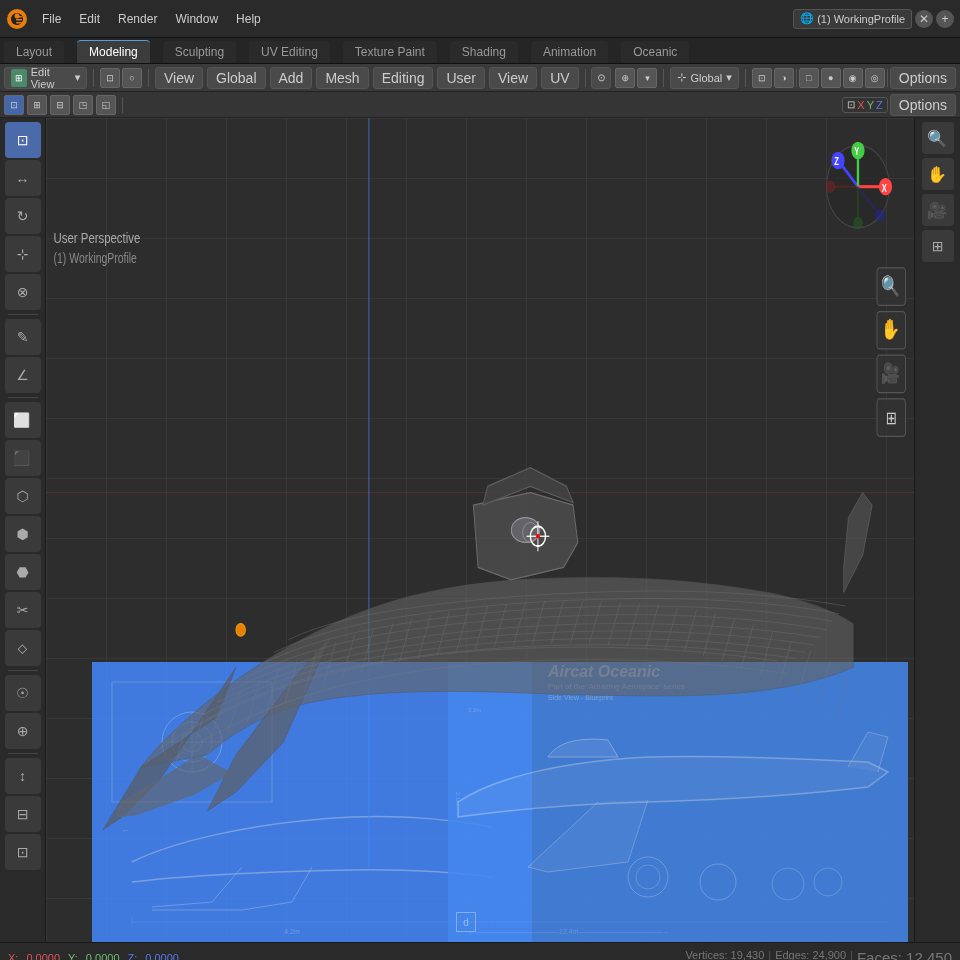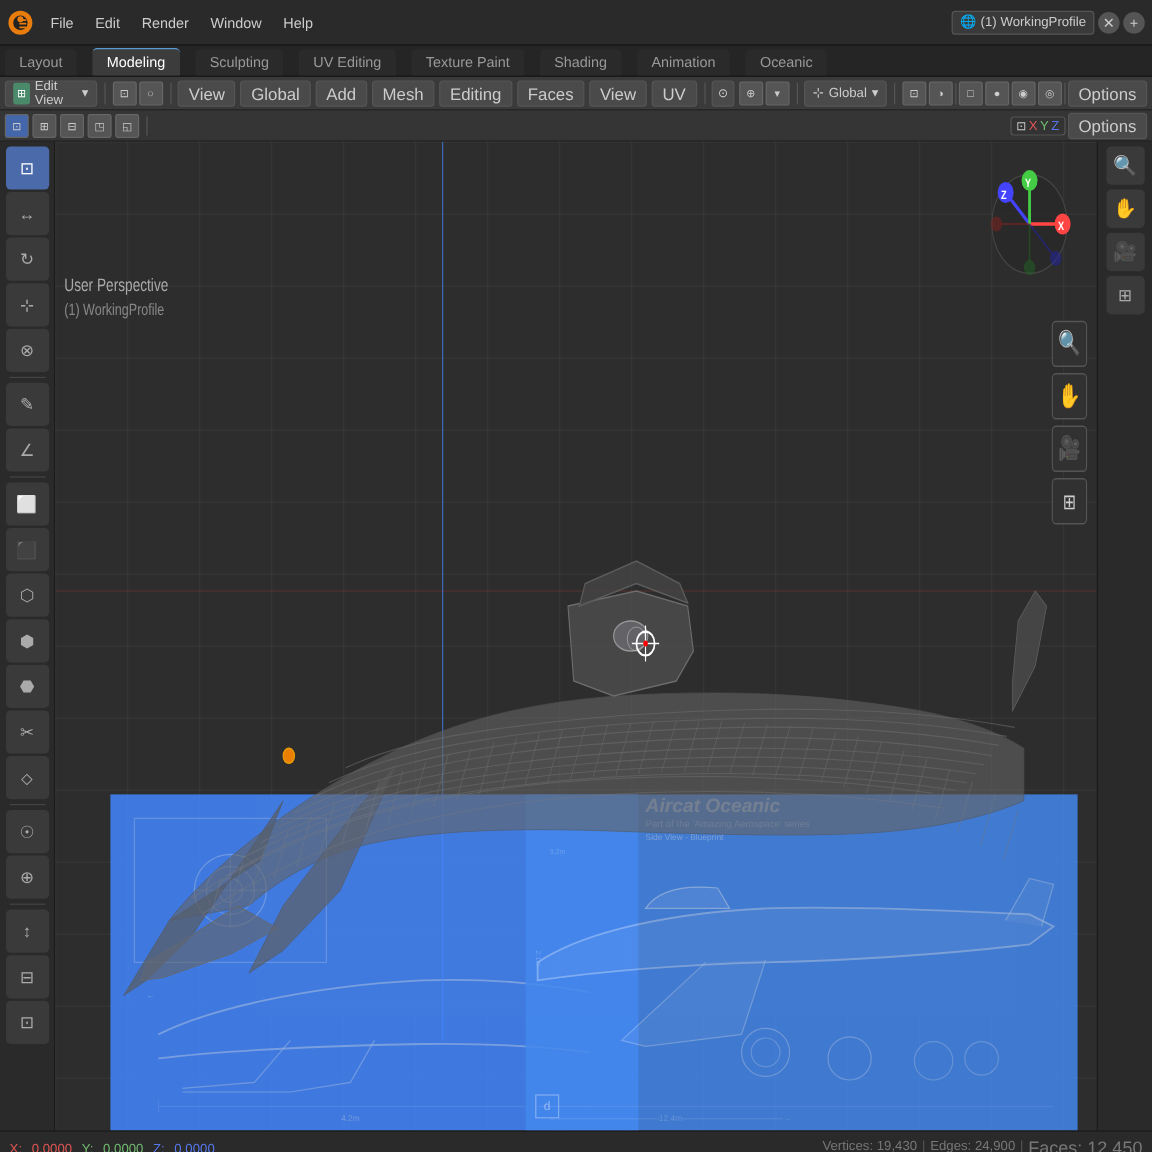--- a/index.html
+++ b/index.html
@@ -250,21 +250,21 @@
       bottom: 0;
       left: 46px;
       width: 440px;
       height: 280px;
       background: #4488ff;
       opacity: 0.85;
     }
     .blueprint-right {
       position: absolute;
       bottom: 0;
-      right: 16px;
+      right: 6px;
       width: 460px;
       height: 280px;
       background: #4488ee;
       opacity: 0.85;
     }
 
     
     .mesh-svg {
       position: absolute;
       top: 0; left: 0; right: 0; bottom: 0;
@@ -378,21 +378,21 @@
     <div class="t-icon" title="Circle">○</div>
   </div>
 
   <div class="toolbar-sep"></div>
 
   <div class="toolbar-btn">View</div>
   <div class="toolbar-btn">Global</div>
   <div class="toolbar-btn">Add</div>
   <div class="toolbar-btn">Mesh</div>
   <div class="toolbar-btn">Editing</div>
-  <div class="toolbar-btn">Faces</div>
+  <div class="toolbar-btn">User</div>
   <div class="toolbar-btn">View</div>
   <div class="toolbar-btn">UV</div>
 
   <div class="toolbar-sep"></div>
 
   <div class="proportional-btn">⊙</div>
 
   <div class="snap-group">
     <div class="t-icon">⊕</div>
     <div class="t-icon">▾</div>

